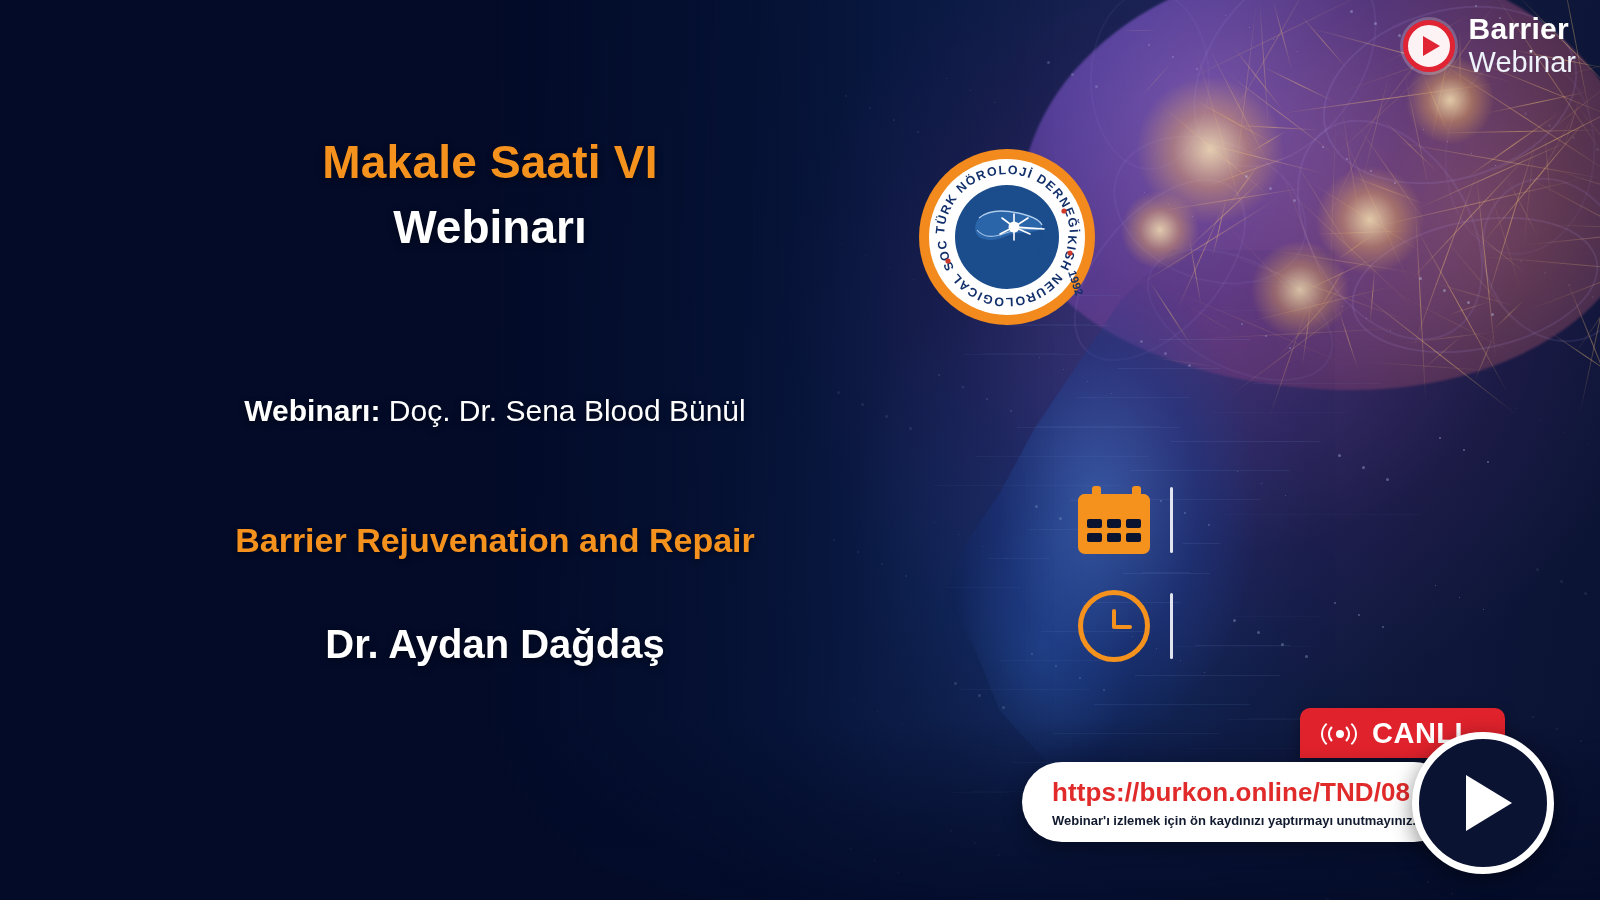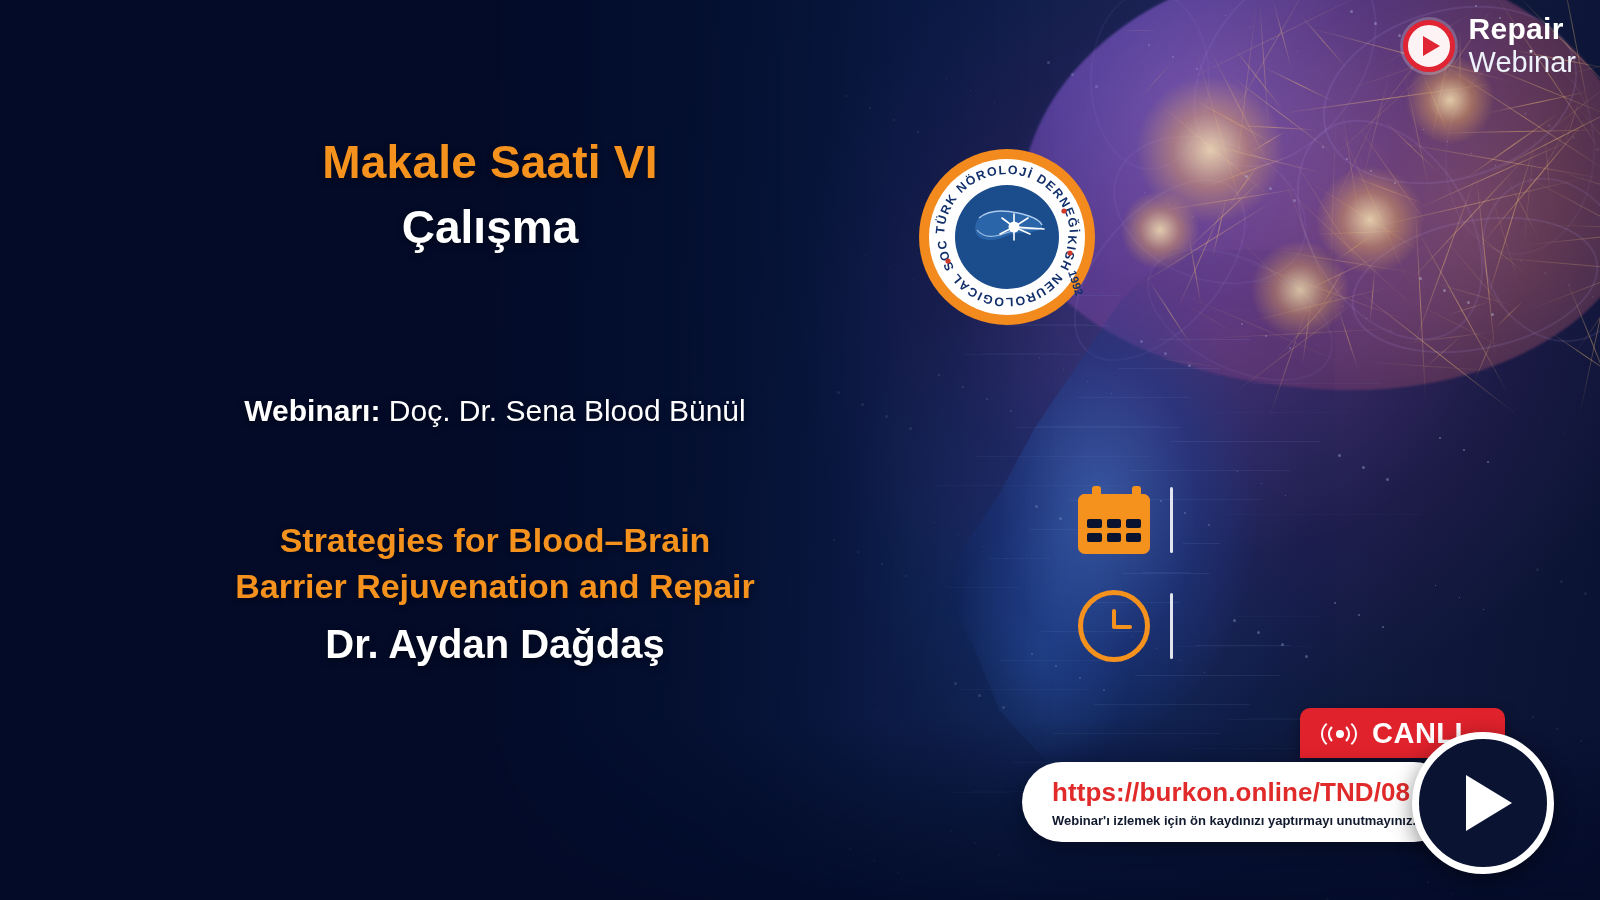--- a/index.html
+++ b/index.html
@@ -535,21 +535,21 @@
       </div>
     <div class="vign"></div>
     <div class="botfade"></div>
   </div>
 
   <div class="series">
     <div class="series-play">
         <span></span>
       </div>
     <div class="series-txt">
-      <div class="l1">Repair</div>
+      <div class="l1">Barrier</div>
       <div class="l2">Webinar</div>
     </div>
   </div>
 
   <div class="seal">
     <svg viewBox="0 0 178 178" xmlns="http://www.w3.org/2000/svg">
       <defs>
         <path id="arcTop" d="M 26,89 A 63,63 0 0 1 152,89"></path>
         <path id="arcBot" d="M 150,89 A 61,61 0 0 1 28,89"></path>
       </defs>
@@ -582,30 +582,29 @@
       </text>
       <text x="150" y="124" font-family="Liberation Sans, sans-serif" font-size="11.5" font-weight="bold" fill="#12306b" transform="rotate(72 150 124)" id="sealYear">1992</text>
       <circle cx="30" cy="113" r="2.6" fill="#cf3a2a"></circle>
       <circle cx="146" cy="63" r="2.6" fill="#cf3a2a"></circle>
       <circle cx="152" cy="105" r="2.6" fill="#cf3a2a"></circle>
     </svg>
   </div>
 
   <div class="headline">
     <div class="t2">Makale Saati VI</div>
-    <div class="t3">Çalışma</div>
+    <div class="t3">Webinarı</div>
   </div>
 
   <div class="advisor">
     <b>Webinarı:</b>
     <span>Doç. Dr. Sena Blood Bünül</span>
   </div>
 
   <div class="paper">
-    <div class="p1">Strategies for Blood–Brain</div>
     <div class="p2">Barrier Rejuvenation and Repair</div>
   </div>
   <div class="speaker">Dr. Aydan Dağdaş</div>
 
   <div class="meta">
     <div class="meta-row">
       <div class="meta-ico">
         <div class="cal">
           <div class="top"></div>
           <div class="peg" style="left:14px"></div>

